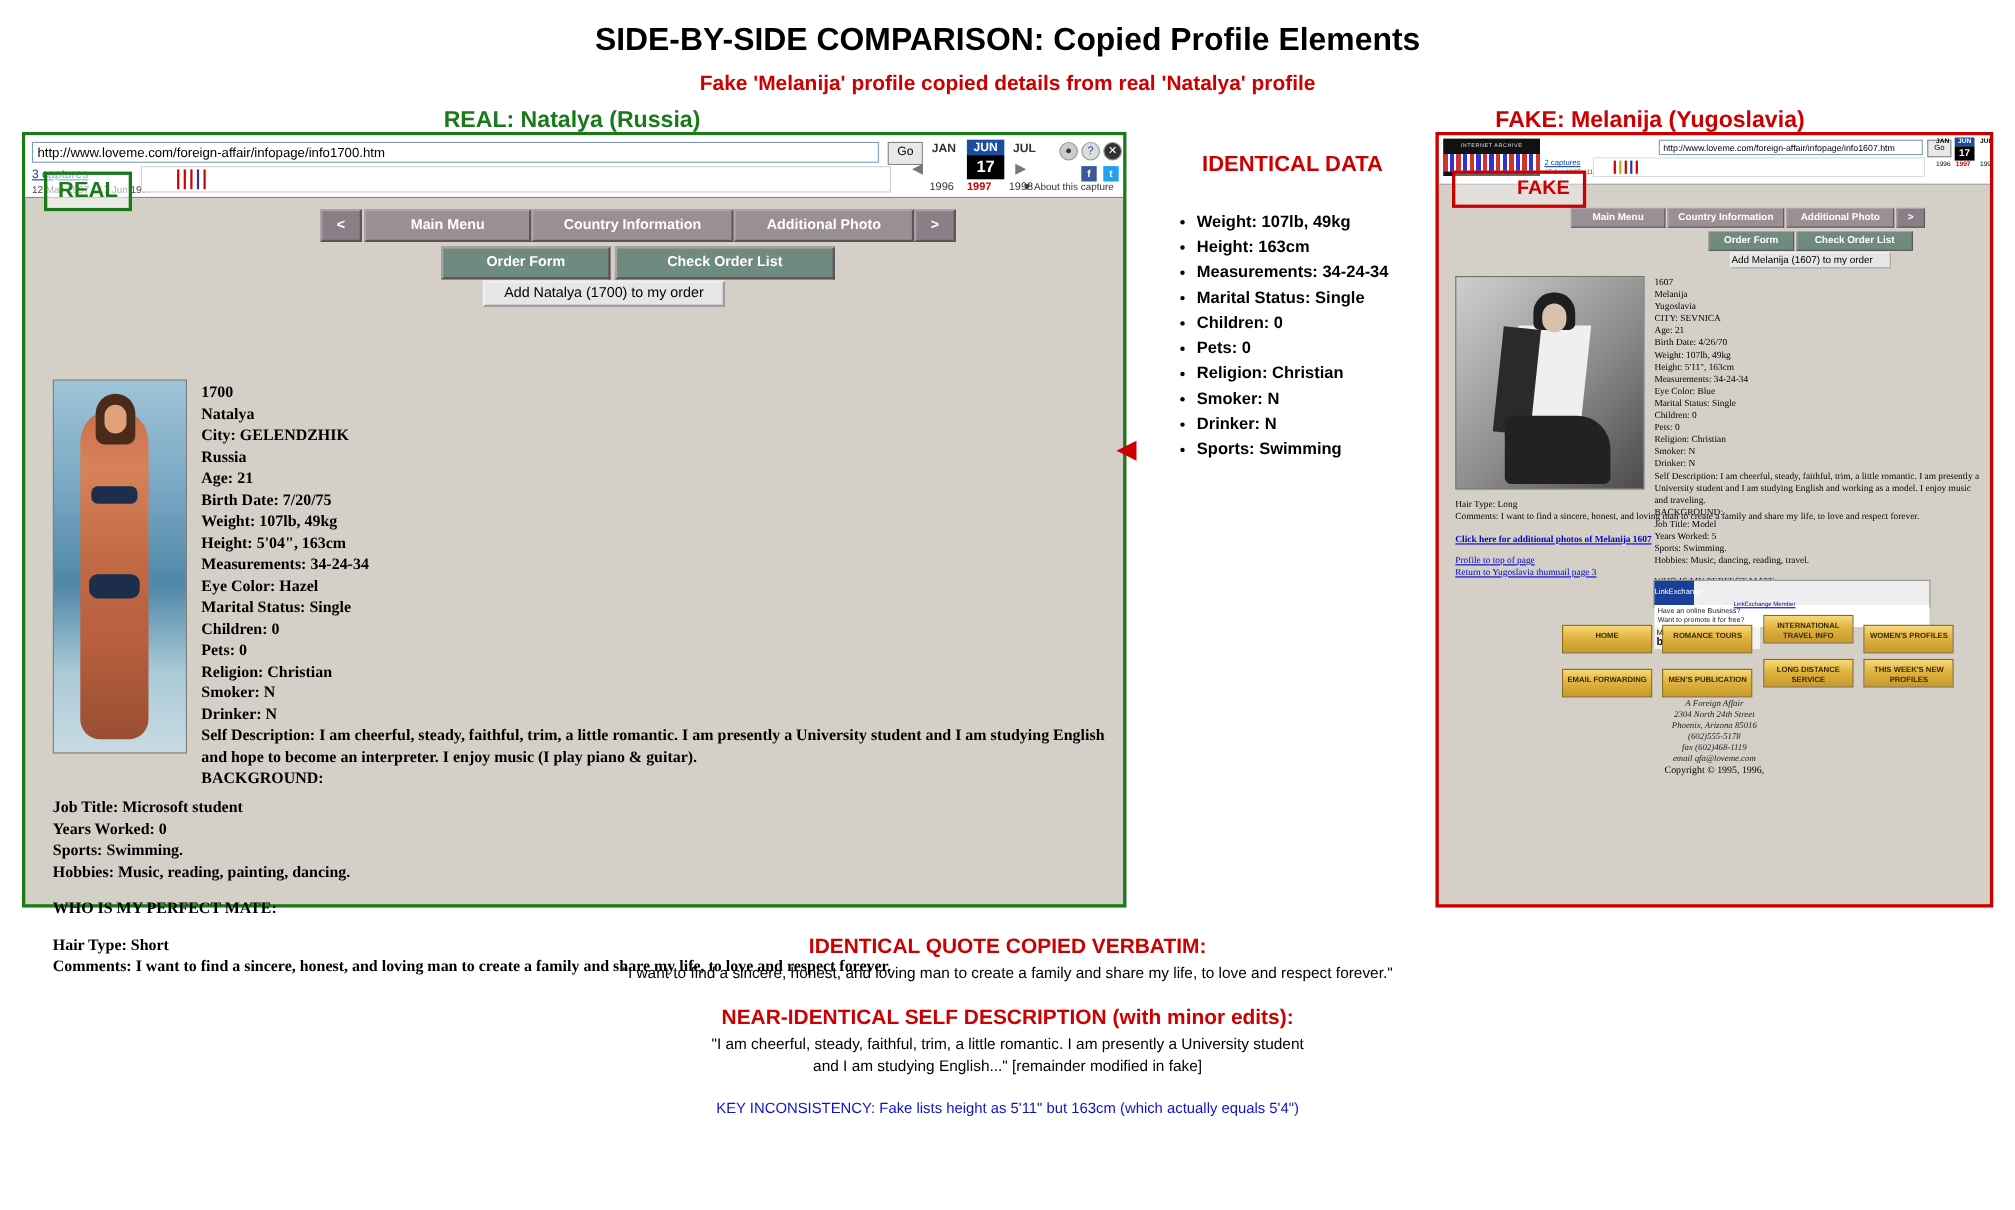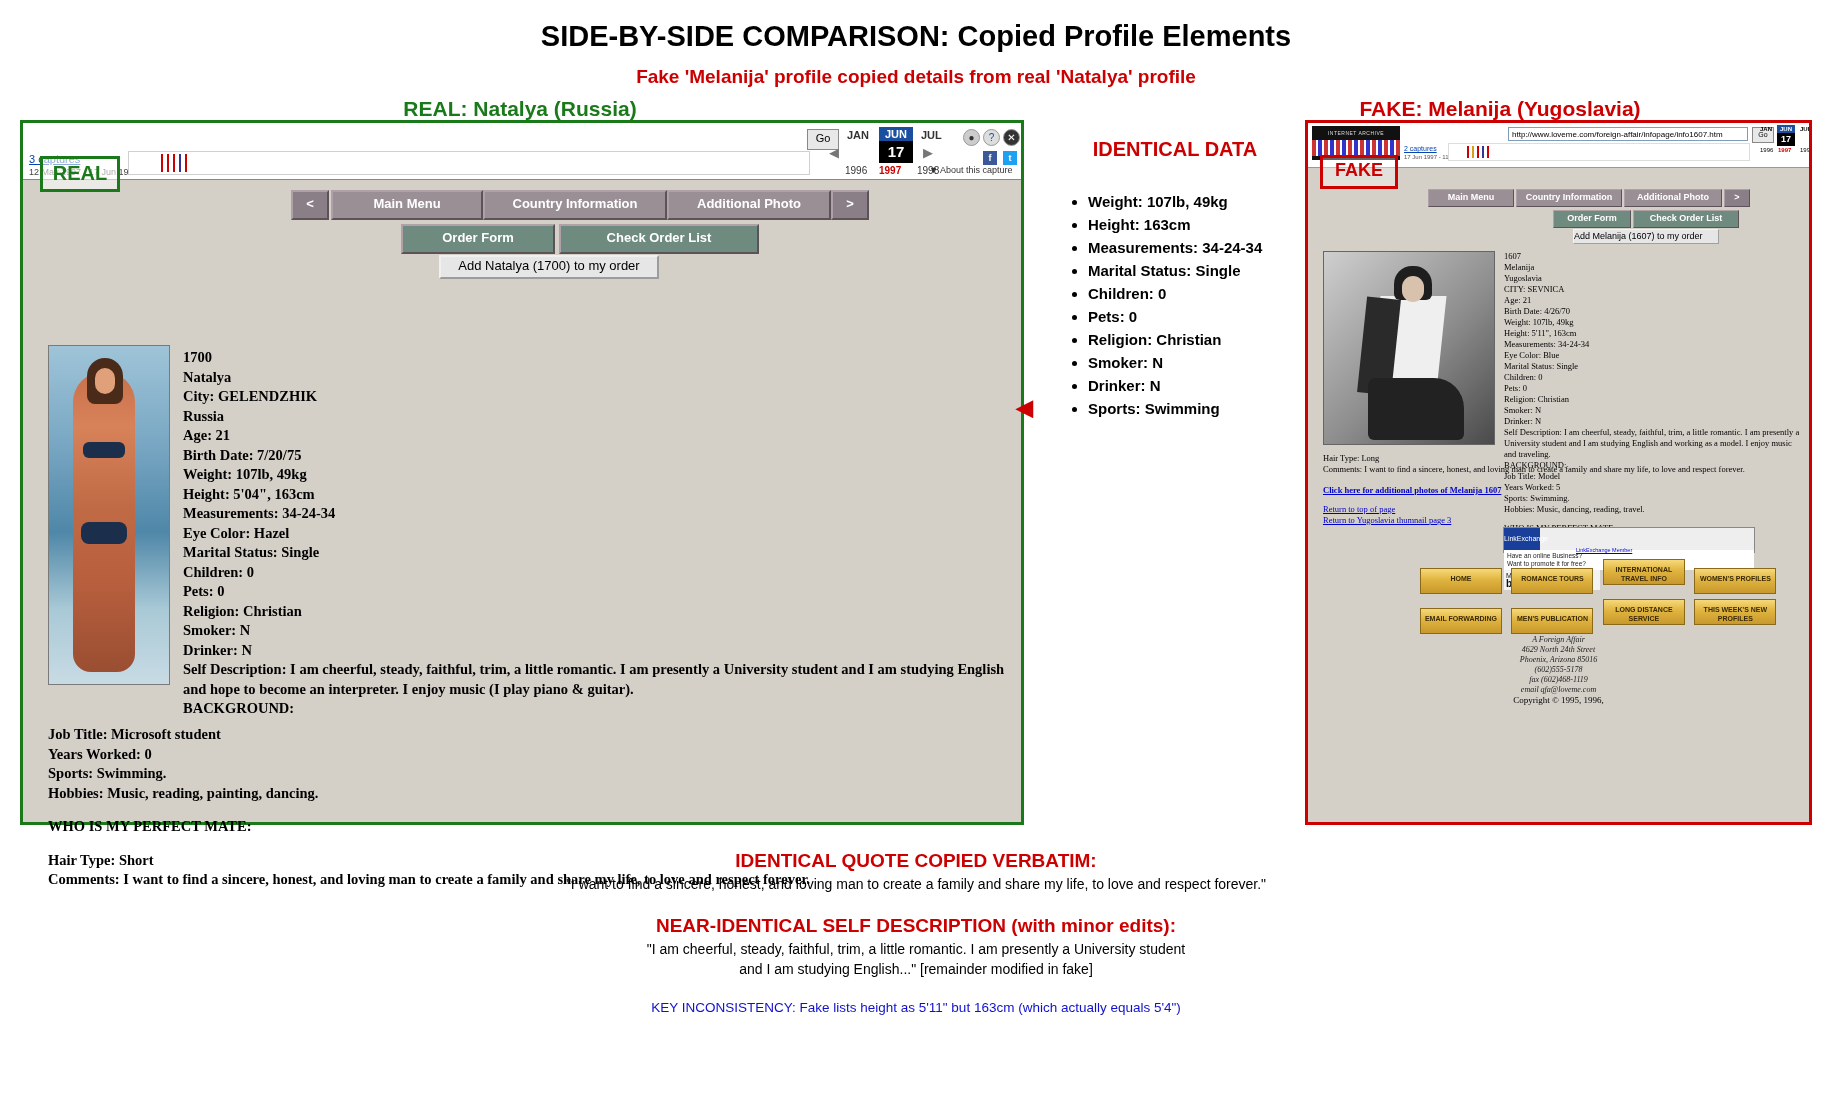--- a/index.html
+++ b/index.html
@@ -73,21 +73,21 @@
   }
   .sq{position:absolute;width:14px;height:14px;color:#fff;font-size:9px;text-align:center;line-height:14px;font-weight:bold;}
   .about-cap{position:absolute;left:906px;top:42px;font-size:9px;color:#333;}
 
   .real-badge{
     position:absolute;left:40px;top:156px;width:74px;height:30px;border:3px solid #1a7a1a;
     color:#1a7a1a;font-size:20px;font-weight:bold;text-align:center;line-height:28px;background:rgba(255,255,255,.55);
   }
   .fake-badge{
     position:absolute;left:1320px;top:155px;width:72px;height:28px;border:3px solid #cc0000;
-    color:#cc0000;font-size:18px;font-weight:bold;text-align:center;line-height:24px;background:rgba(255,255,255,.35);
+    color:#cc0000;font-size:18px;font-weight:bold;text-align:center;line-height:24px;background:rgba(255,255,255,.35);padding-left:44px;
   }
 
   .content-real{position:relative;padding:0;}
   .navrow{position:absolute;left:268px;top:10px;width:520px;height:26px;}
   .navbtn{
     position:absolute;height:26px;line-height:24px;text-align:center;color:#fff;font-weight:bold;
     font-size:13px;border:2px outset #b0a0a8;cursor:pointer;
   }
   .nb-prev{left:0;width:34px;background:#8a7f86;}
   .nb-main{left:40px;width:148px;background:#9b8f96;}
@@ -252,20 +252,23 @@
 <body>
 
 <div class="page-title">SIDE-BY-SIDE COMPARISON: Copied Profile Elements</div>
 <div class="page-subtitle">Fake 'Melanija' profile copied details from real 'Natalya' profile</div>
 <div class="label-real">REAL: Natalya (Russia)</div>
 <div class="label-fake">FAKE: Melanija (Yugoslavia)</div>
 
 <div class="panel-real">
 
   <div class="wb-bar">
+    <div class="wb-urlrow">
+      <input class="wb-url" value="http://www.loveme.com/foreign-affair/infopage/info1700.htm" style="">
+    </div>
     <div class="wb-go">Go</div>
     <div class="wb-captures">3 captures</div>
     <div class="wb-capdate">12 May 1997 - 17 Jun 1997</div>
     <div class="wb-ticks">
       <span class="tick" style="left:32px;"></span>
       <span class="tick" style="left:38px;"></span>
       <span class="tick" style="left:44px;"></span>
       <span class="tick" style="left:50px;background:#339;"></span>
       <span class="tick" style="left:56px;"></span>
     </div>
@@ -441,21 +444,21 @@
     <div style="height:8px"></div>
     <div>WHO IS MY PERFECT MATE:</div>
   </div>
 
   <div class="fake-lower">
     <div>Hair Type: Long</div>
     <div>Comments: I want to find a sincere, honest, and loving man to create a family and share my life, to love and respect forever.</div>
     <div style="height:10px"></div>
     <div class="fblue">Click here for additional photos of Melanija 1607</div>
     <div style="height:8px"></div>
-    <span class="flink">Return to top of page</span>
+    <span class="flink">Profile to top of page</span>
     <span class="flink">Return to Yugoslavia thumnail page 3</span>
   </div>
 
   <div class="banner">
     <div class="b1">LinkExchange</div>
     <div class="b2">
       <div>Have an online Business?</div>
       <div>Want to promote it for free?</div>
     </div>
     <div class="b3">
@@ -471,21 +474,21 @@
     <span class="goldbtn">INTERNATIONAL TRAVEL INFO</span>
     <span class="goldbtn">WOMEN'S PROFILES</span>
     <span class="goldbtn">EMAIL FORWARDING</span>
     <span class="goldbtn">MEN'S PUBLICATION</span>
     <span class="goldbtn">LONG DISTANCE SERVICE</span>
     <span class="goldbtn">THIS WEEK'S NEW PROFILES</span>
   </div>
 
   <div class="fake-addr">
     <div>A Foreign Affair</div>
-    <div>4629 North 24th Street</div>
+    <div>2304 North 24th Street</div>
     <div>Phoenix, Arizona 85016</div>
     <div>(602)555-5178</div>
     <div>fax (602)468-1119</div>
     <div>email qfa@loveme.com</div>
   </div>
   <div class="fake-copy">Copyright © 1995, 1996,</div>
 </div>
 <div class="fake-badge">FAKE</div>
 
 <div class="bn-h1">IDENTICAL QUOTE COPIED VERBATIM:</div>

